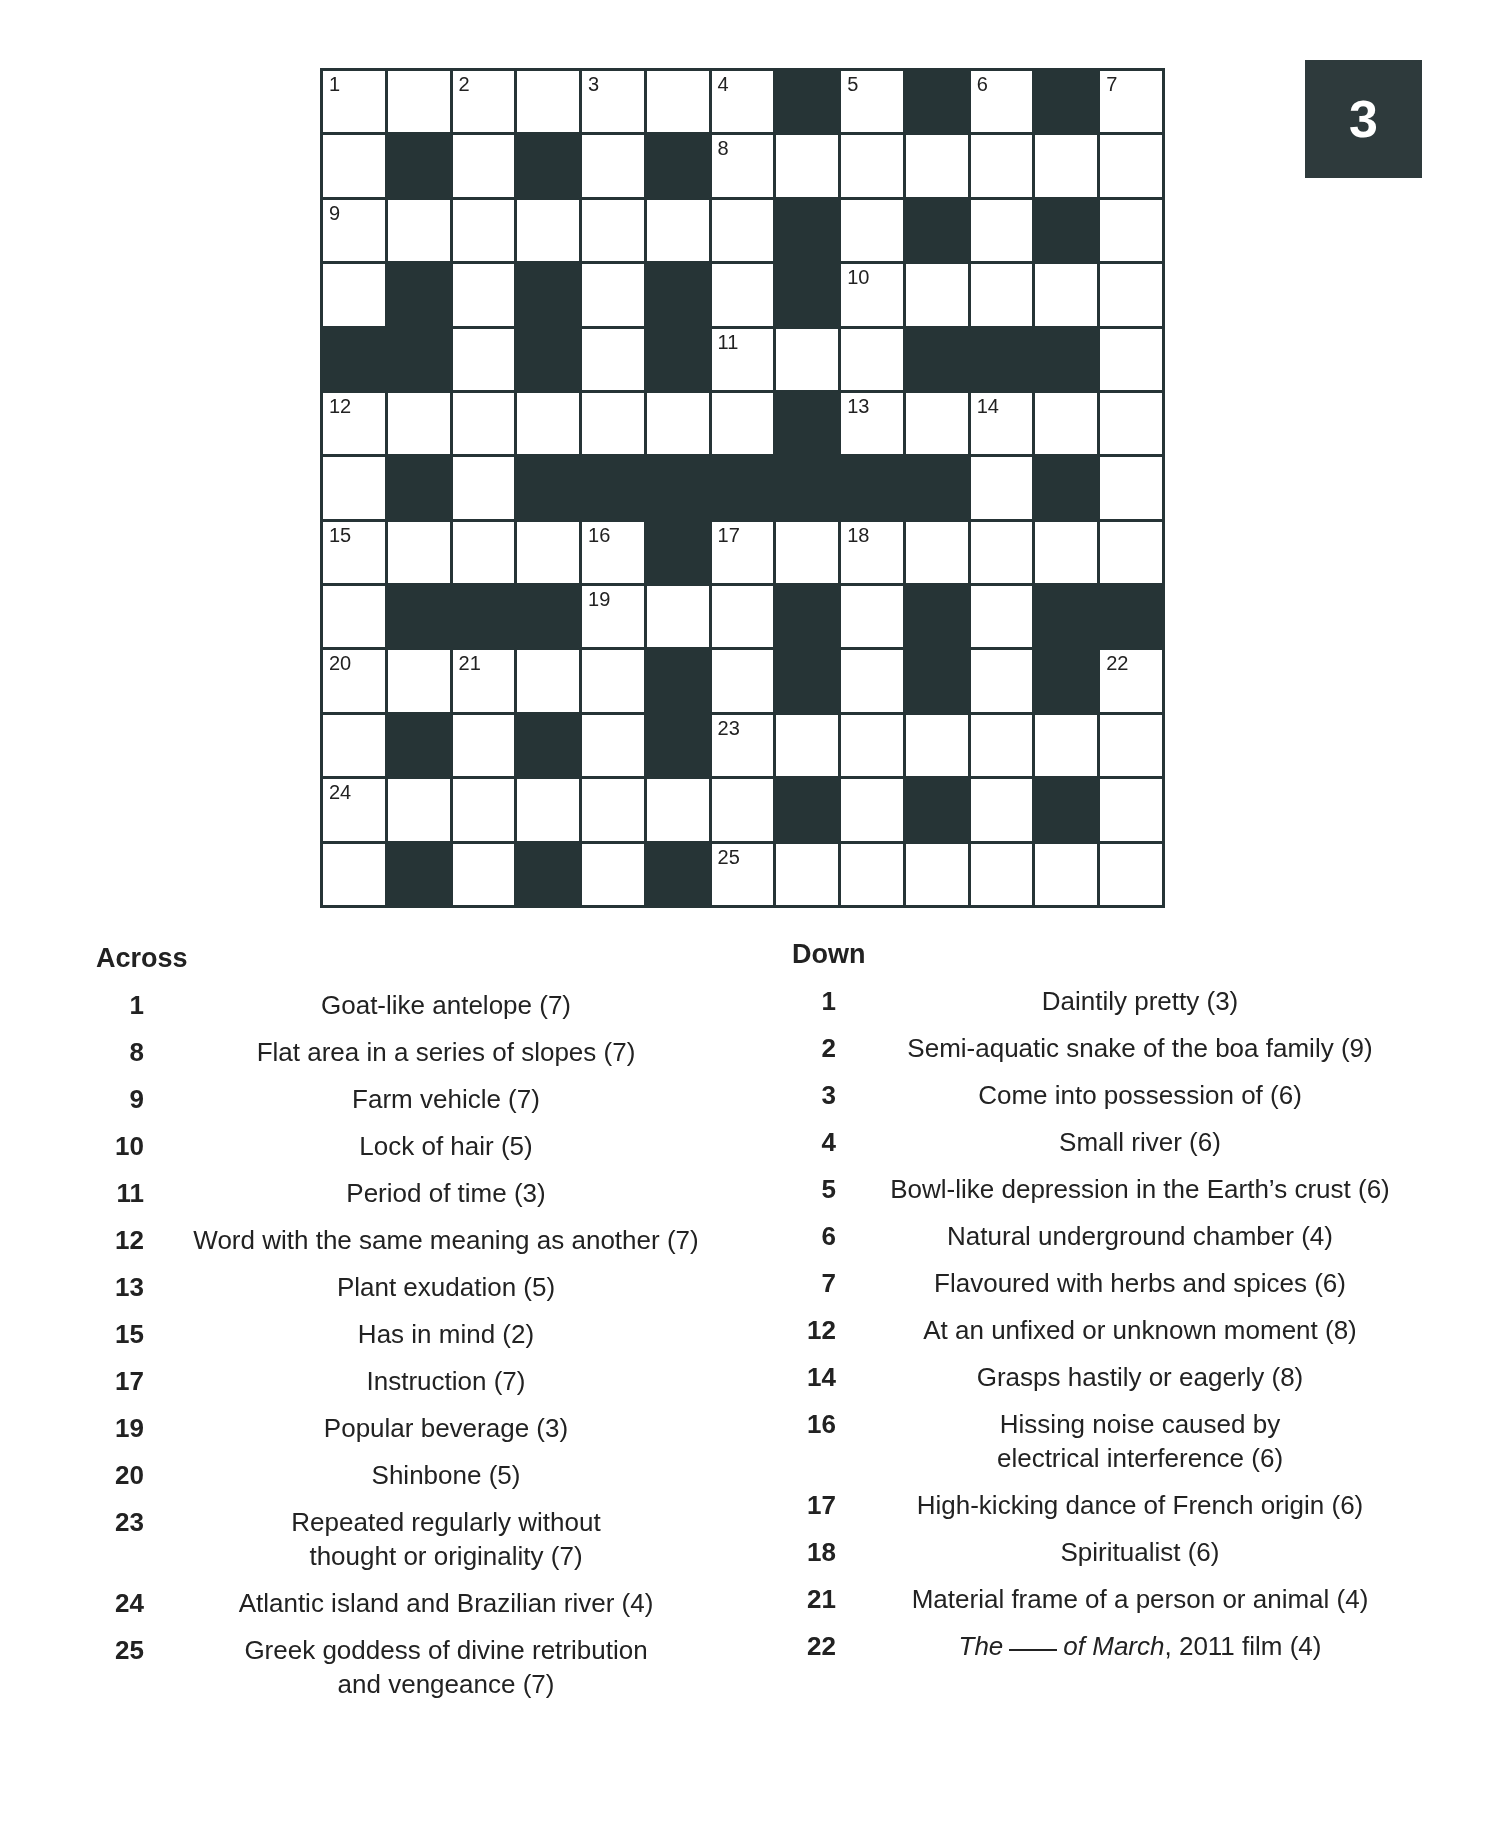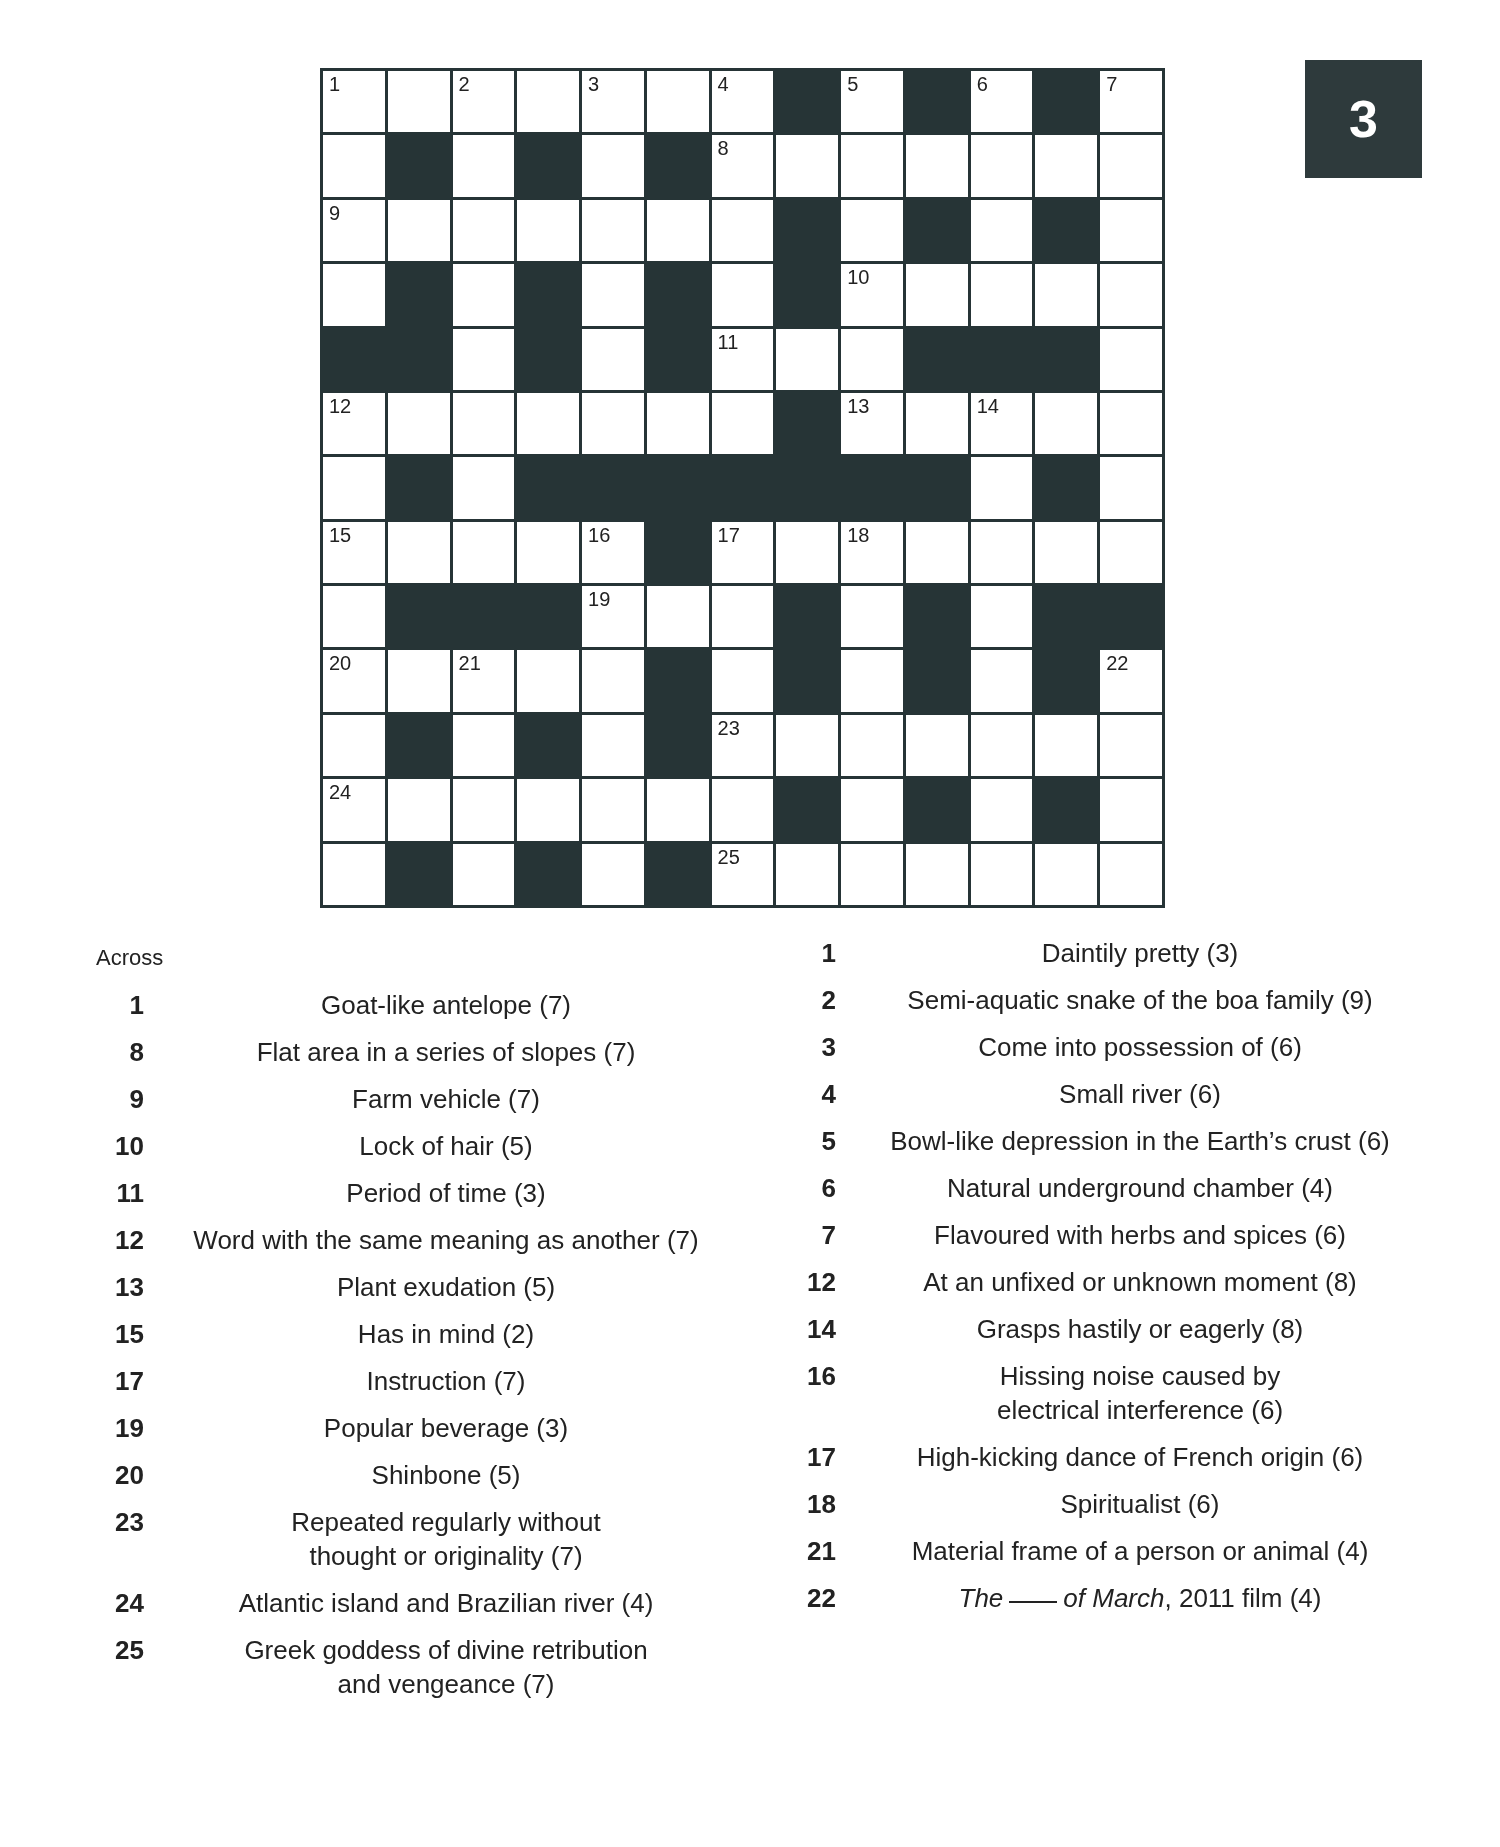--- a/index.html
+++ b/index.html
@@ -27,21 +27,21 @@
   #badge {
     position: absolute; left: 1305px; top: 60px;
     width: 117px; height: 118px;
     background: #2e3a3c;
     color: #ffffff; font-weight: bold; font-size: 52px;
     display: flex; align-items: center; justify-content: center;
   }
   .clue-col { position: absolute; }
   #across-col { left: 96px; top: 940px; width: 640px; }
   #down-col { left: 792px; top: 936px; width: 640px; }
-  .clue-heading { font-weight: normal; font-size: 22px; margin: 0 0 12px 0; line-height: 36px; }
+  .clue-heading { font-weight: bold; font-size: 27px; margin: 0 0 12px 0; line-height: 36px; }
   .clue-list { list-style: none; margin: 0; padding: 0; }
   .clue {
     display: flex; font-size: 26px; line-height: 34px;
     margin-bottom: 13px;
   }
   .clue .cnum {
     font-weight: bold; width: 46px; text-align: right; flex: none;
     margin-right: 12px;
   }
   .clue .ctext { flex: 1; white-space: pre-line; text-align: center; }
@@ -337,20 +337,21 @@
       </li>
       <li class="clue">
         <span class="cnum">25</span>
         <span class="ctext">Greek goddess of divine retribution
 and vengeance (7)</span>
       </li>
     </ul>
 </div>
 
 <div id="down-col" class="clue-col">
+  <div class="clue-heading">Down</div>
   <ul class="clue-list" id="down-list">
       <li class="clue">
         <span class="cnum">1</span>
         <span class="ctext">Daintily pretty (3)</span>
       </li>
       <li class="clue">
         <span class="cnum">2</span>
         <span class="ctext">Semi-aquatic snake of the boa family (9)</span>
       </li>
       <li class="clue">

